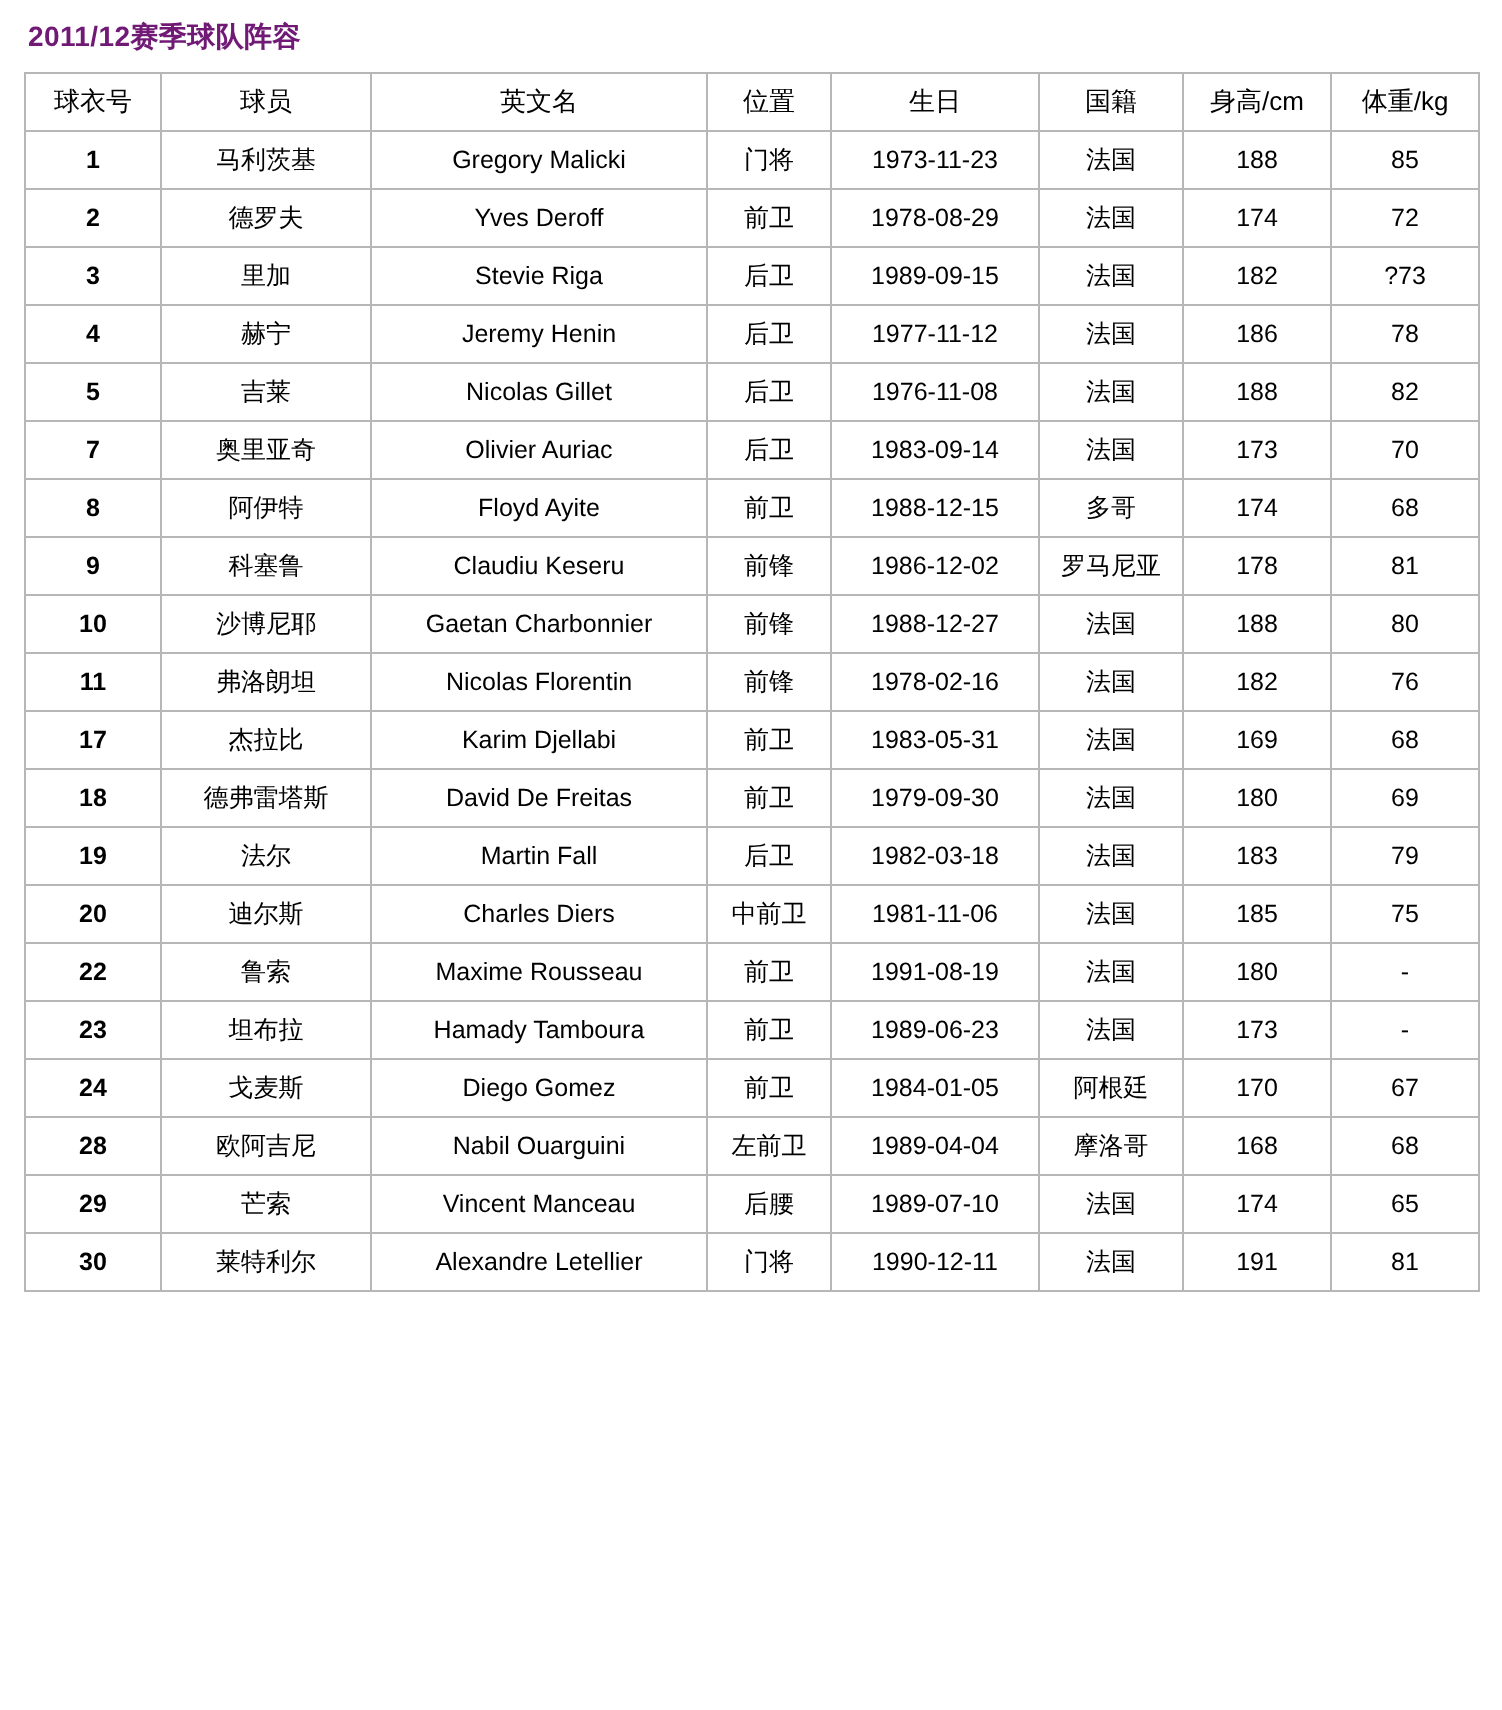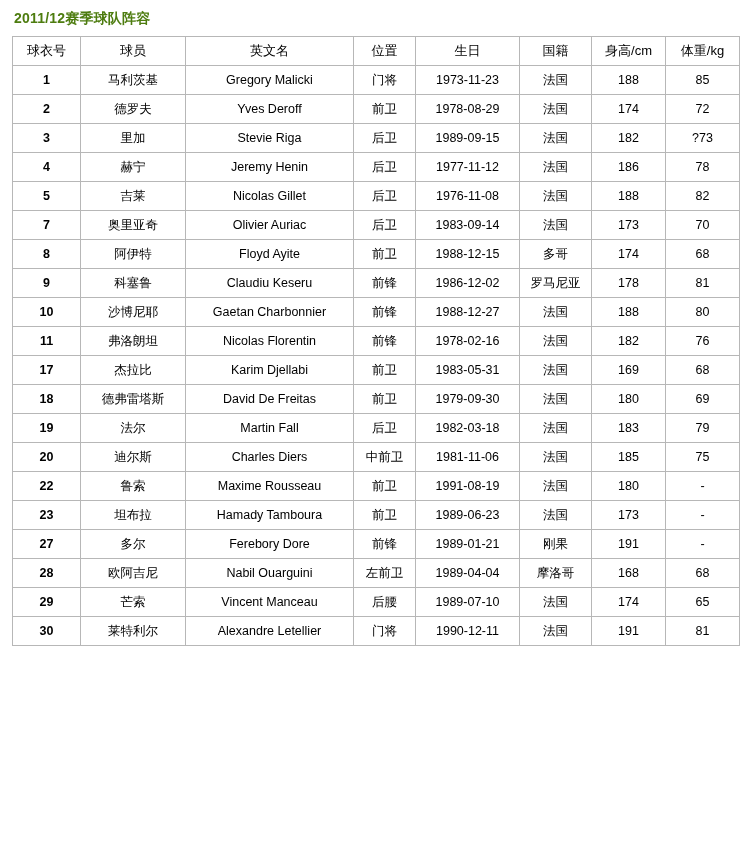--- a/index.html
+++ b/index.html
@@ -14,21 +14,21 @@
     color: #000000;
     font-size: 13px;
   }
   .page {
     padding: 8px 10px 0 12px;
     box-sizing: border-box;
   }
   .title {
     font-size: 14px;
     font-weight: bold;
-    color: #4d7c0f;
+    color: #701a75;
     margin: 2px 0 8px 2px;
     letter-spacing: 0.2px;
   }
   table.roster {
     border-collapse: collapse;
     width: 727px;
     table-layout: fixed;
   }
   table.roster th, table.roster td {
     border: 1px solid #b7b7b7;
@@ -245,28 +245,28 @@
           <td class="num">23</td>
           <td>坦布拉</td>
           <td>Hamady Tamboura</td>
           <td>前卫</td>
           <td>1989-06-23</td>
           <td>法国</td>
           <td>173</td>
           <td>-</td>
         </tr>
       <tr>
-          <td class="num">27</td>
-          <td>多尔</td>
-          <td>Ferebory Dore</td>
-          <td>前锋</td>
-          <td>1989-01-21</td>
-          <td>刚果</td>
-          <td>191</td>
-          <td>-</td>
+          <td class="num">24</td>
+          <td>戈麦斯</td>
+          <td>Diego Gomez</td>
+          <td>前卫</td>
+          <td>1984-01-05</td>
+          <td>阿根廷</td>
+          <td>170</td>
+          <td>67</td>
         </tr>
       <tr>
           <td class="num">28</td>
           <td>欧阿吉尼</td>
           <td>Nabil Ouarguini</td>
           <td>左前卫</td>
           <td>1989-04-04</td>
           <td>摩洛哥</td>
           <td>168</td>
           <td>68</td>

